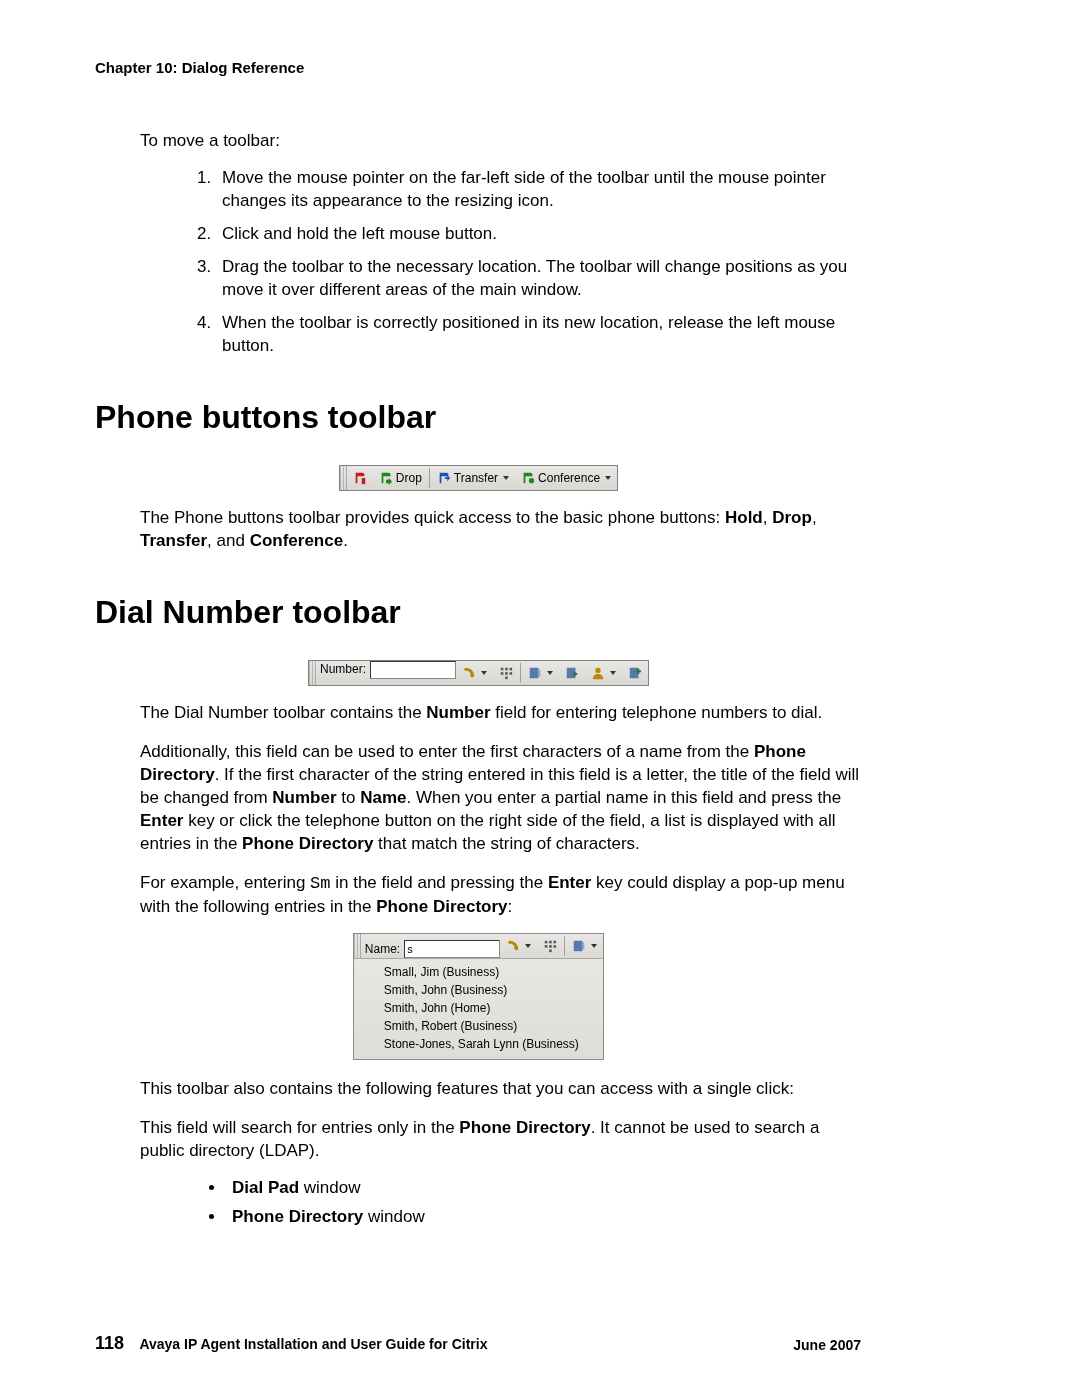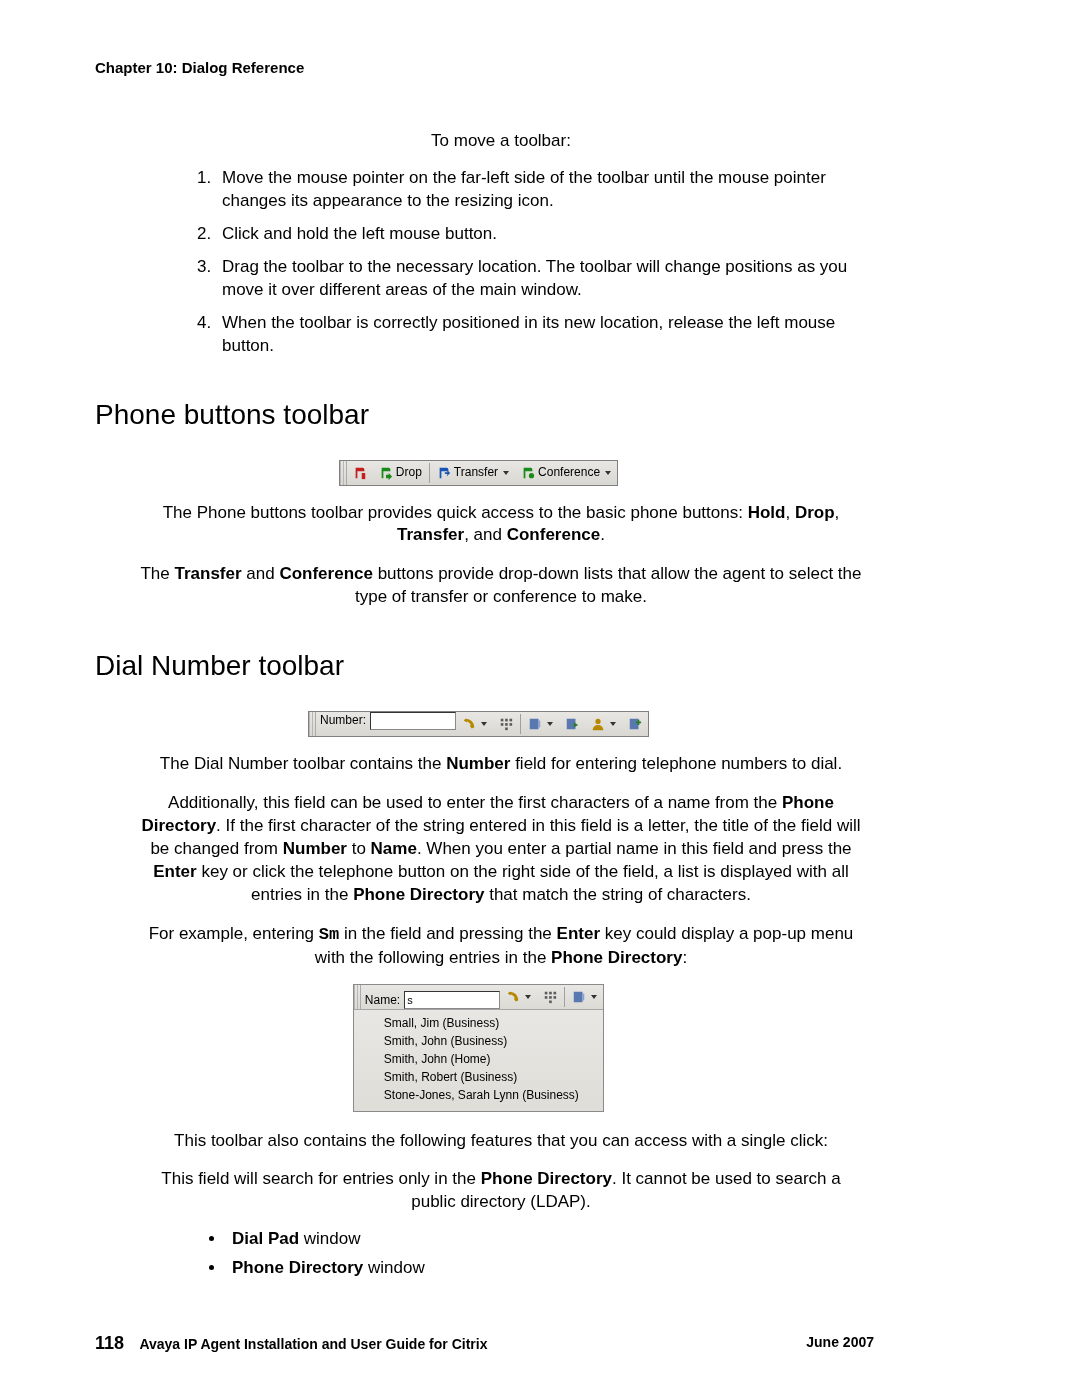--- a/index.html
+++ b/index.html
@@ -22,46 +22,45 @@
     font-weight: bold;
     font-size: 15px;
     margin-bottom: 52px;
   }
   .body-indent {
     margin-left: 45px;
     margin-right: 0;
   }
   .para {
     margin: 16px 0 14px 0;
-    text-align: center;
   }
   ol.steps {
     margin: 0 0 20px 50px;
     padding-left: 26px;
   }
   ol.steps li {
     margin-bottom: 10px;
     padding-left: 6px;
   }
   ul.bullets {
     list-style: disc;
     margin: 0 0 20px 60px;
     padding-left: 26px;
   }
   ul.bullets li {
     margin-bottom: 6px;
     padding-left: 6px;
   }
   h2.section-heading {
-    font-size: 28px;
-    font-weight: normal;
+    font-size: 32px;
+    font-weight: bold;
     margin: 38px 0 26px 0;
   }
   b { font-weight: bold; }
-  .mono { font-family: "Courier New", monospace; font-weight: bold; }
+  .mono { font-family: "Courier New", monospace; font-weight: normal; }
   
   .toolbar-wrap { display: flex; justify-content: center; margin: 6px 0 16px 0; }
   .phone-toolbar {
     display: flex;
     align-items: center;
     height: 24px;
     border: 1px solid #808080;
     background: linear-gradient(#e9e7e3, #d9d7d2);
     font-size: 12px;
   }
@@ -145,25 +144,25 @@
     padding: 4px 10px 6px 30px;
   }
   .name-list .entry {
     padding: 1px 0;
     white-space: nowrap;
   }
   
   .footer {
     position: absolute;
     left: 95px;
-    right: 78px;
+    right: 91px;
     bottom: 42px;
     display: flex;
     justify-content: space-between;
-    align-items: center;
+    align-items: flex-end;
     font-size: 14px;
     font-weight: bold;
   }
   .footer .pagenum { font-size: 18px; margin-right: 12px; }
 </style>
 </head>
 <body>
 
 <div class="page">
 
@@ -214,23 +213,20 @@
           </svg>
         <span>Conference</span>
         <span class="tb-caret"></span>
       </div>
     </div>
   </div>
 
   <div class="body-indent">
     <p class="para">
       <span>The Phone buttons toolbar provides quick access to the basic phone buttons: </span><b>Hold</b><span>, </span><b>Drop</b><span>, </span><b>Transfer</b><span>, and </span><b>Conference</b><span>.</span>
-    </p>
-    <p class="para">
-      <span>The </span><b>Transfer</b><span> and </span><b>Conference</b><span> buttons provide drop-down lists that allow the agent to select the type of transfer or conference to make.</span>
     </p>
   </div>
 
   <h2 class="section-heading">Dial Number toolbar</h2>
 
   <div class="toolbar-wrap">
     <div class="dial-toolbar">
       <div class="tb-handle"></div>
       <span class="tb-label">Number:</span>
       <input class="tb-input" value="" style="">

